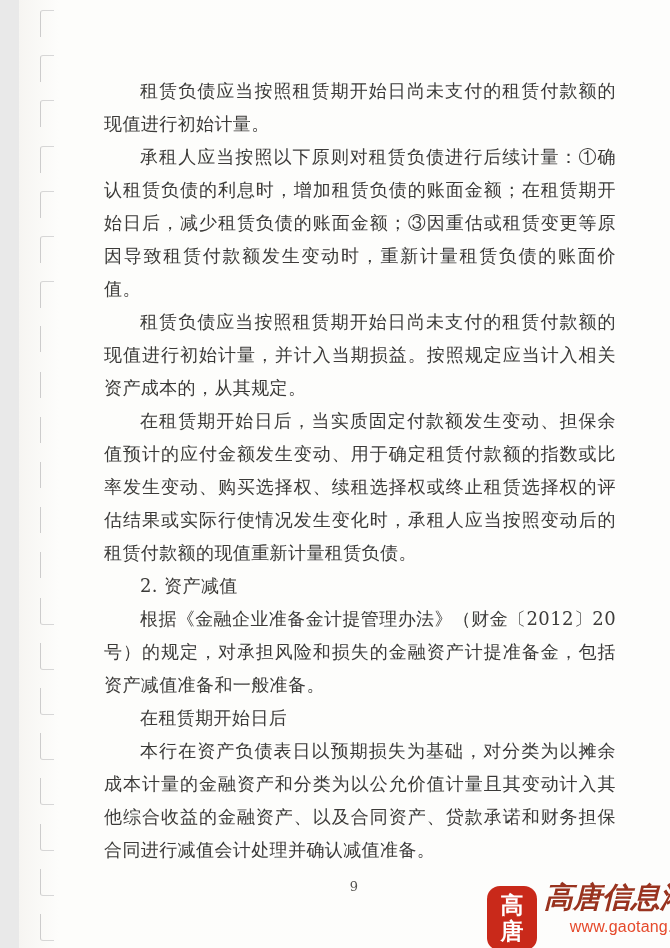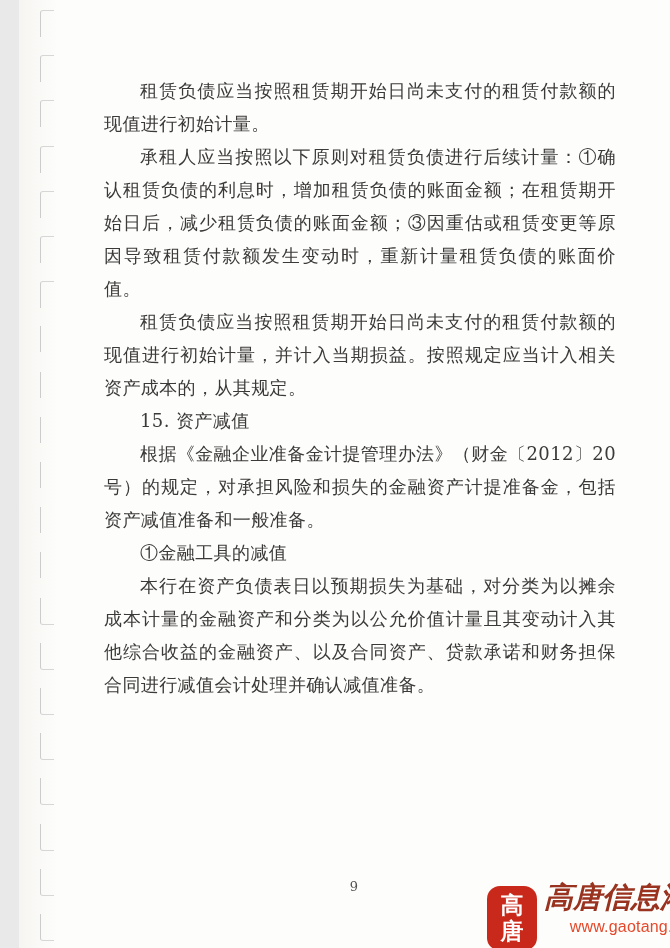--- a/index.html
+++ b/index.html
@@ -135,23 +135,24 @@
       <div class="binding-mark hook-bottom" style="top: 778.4px;"></div>
       <div class="binding-mark hook-bottom" style="top: 823.6px;"></div>
       <div class="binding-mark hook-bottom" style="top: 868.8px;"></div>
       <div class="binding-mark hook-bottom" style="top: 914px;"></div>
     </div>
 
   <div class="content" id="document-body">
       <p>租赁负债应当按照租赁期开始日尚未支付的租赁付款额的现值进行初始计量。</p>
       <p>承租人应当按照以下原则对租赁负债进行后续计量：①确认租赁负债的利息时，增加租赁负债的账面金额；在租赁期开始日后，减少租赁负债的账面金额；③因重估或租赁变更等原因导致租赁付款额发生变动时，重新计量租赁负债的账面价值。</p>
       <p>租赁负债应当按照租赁期开始日尚未支付的租赁付款额的现值进行初始计量，并计入当期损益。按照规定应当计入相关资产成本的，从其规定。</p>
-      <p>15. 资产减值</p>
+      <p>在租赁期开始日后，当实质固定付款额发生变动、担保余值预计的应付金额发生变动、用于确定租赁付款额的指数或比率发生变动、购买选择权、续租选择权或终止租赁选择权的评估结果或实际行使情况发生变化时，承租人应当按照变动后的租赁付款额的现值重新计量租赁负债。</p>
+      <p>2. 资产减值</p>
       <p>根据《金融企业准备金计提管理办法》（财金〔2012〕20 号）的规定，对承担风险和损失的金融资产计提准备金，包括资产减值准备和一般准备。</p>
-      <p>①金融工具的减值</p>
+      <p>在租赁期开始日后</p>
       <p>本行在资产负债表日以预期损失为基础，对分类为以摊余成本计量的金融资产和分类为以公允价值计量且其变动计入其他综合收益的金融资产、以及合同资产、贷款承诺和财务担保合同进行减值会计处理并确认减值准备。</p>
     </div>
 
   <div class="page-number">9</div>
 
   <div class="watermark">
     <div class="seal" id="wm-seal" style="background: rgb(201, 41, 26);">
       <span>高</span>
       <span>唐</span>
     </div>

